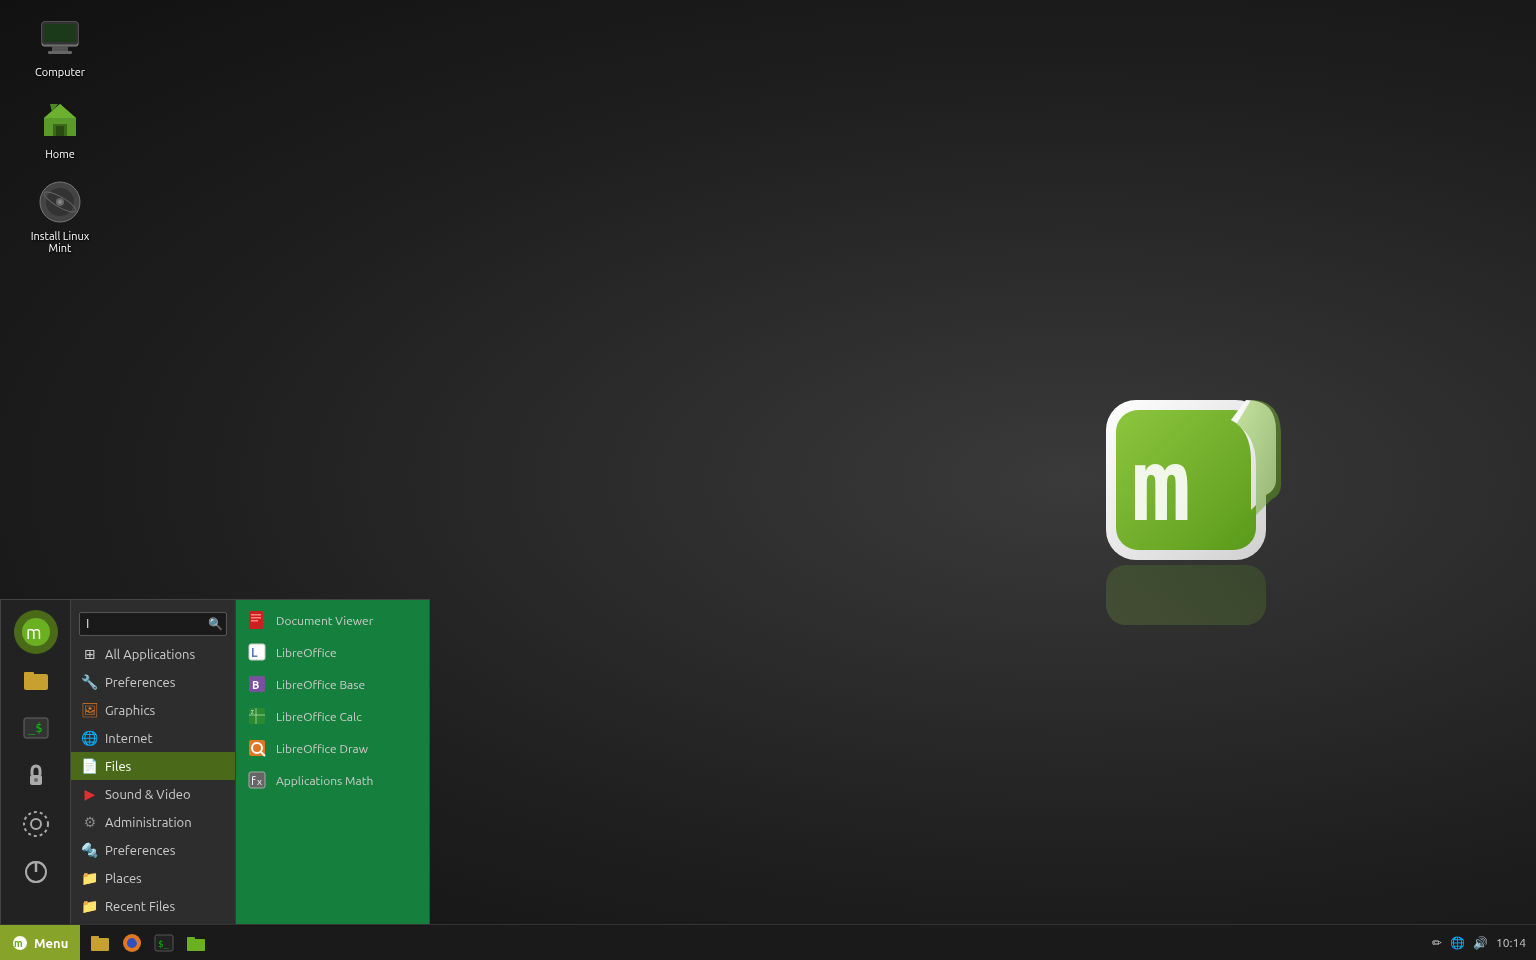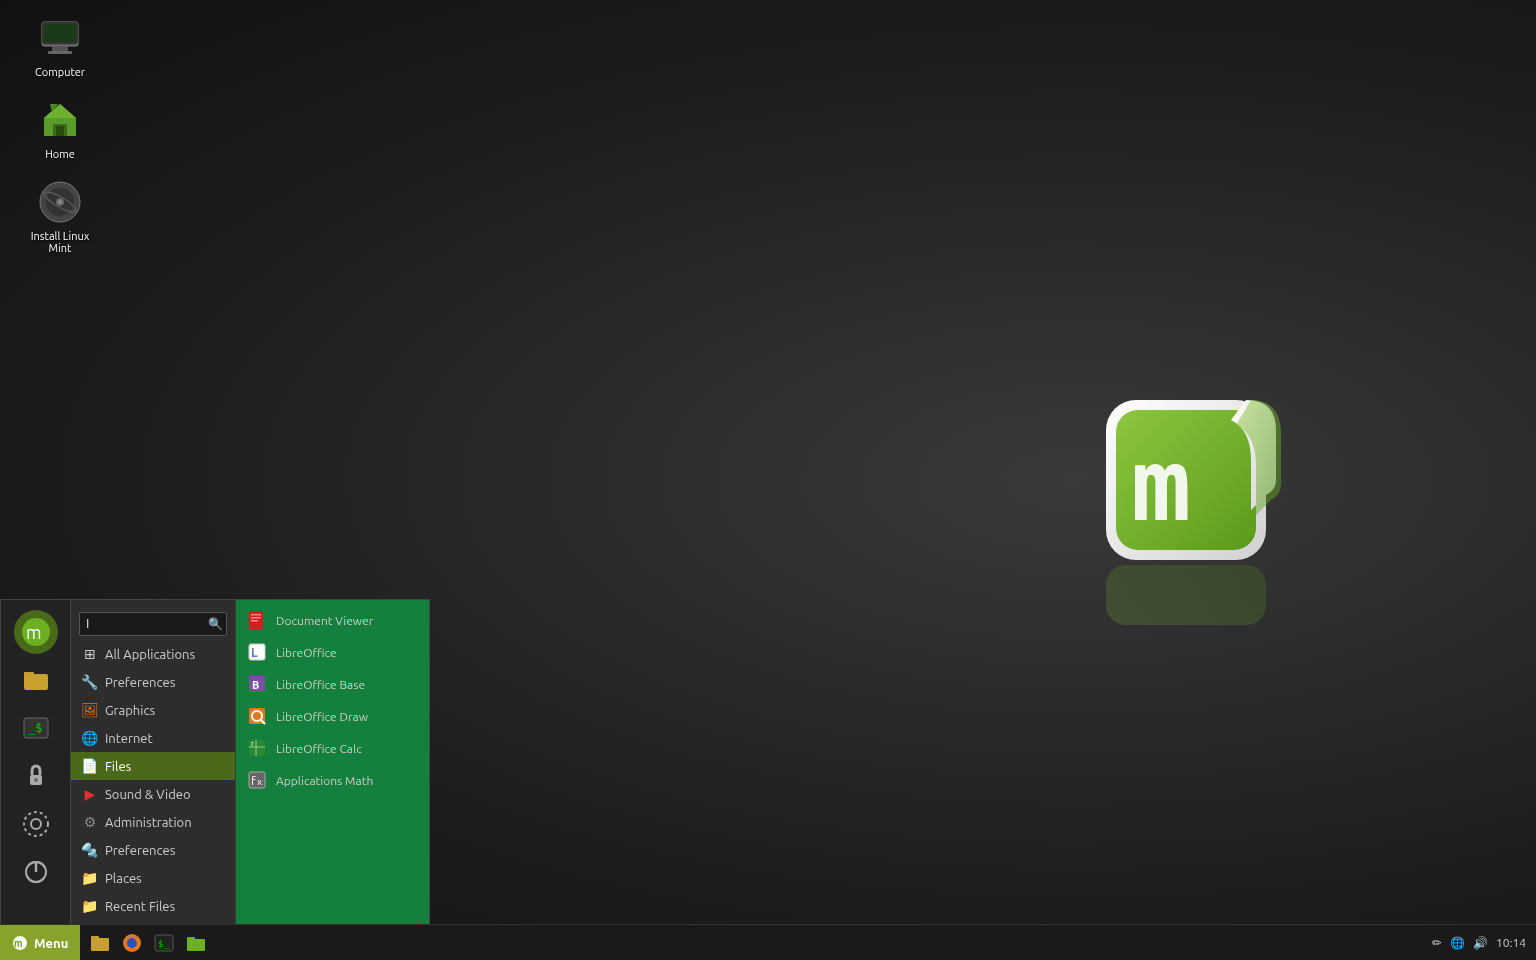--- a/index.html
+++ b/index.html
@@ -423,38 +423,38 @@
             <rect x="2" y="2" width="16" height="16" rx="2" fill="#7a50a0"></rect>
             <text x="5" y="15" font-size="11" font-weight="bold" fill="white">B</text>
           </svg>
         </div>
         <span>LibreOffice Base</span>
       </div>
 
       <div class="app-item">
         <div class="app-icon-box">
           <svg width="20" height="20" viewBox="0 0 20 20">
-            <rect x="2" y="2" width="16" height="16" rx="2" fill="#e07820"></rect>
-            <circle cx="10" cy="10" r="5" fill="none" stroke="white" stroke-width="2"></circle>
-            <line x1="14" y1="14" x2="18" y2="18" stroke="white" stroke-width="2"></line>
-          </svg>
-        </div>
-        <span>LibreOffice Draw</span>
-      </div>
-
-      <div class="app-item">
-        <div class="app-icon-box">
-          <svg width="20" height="20" viewBox="0 0 20 20">
             <rect x="2" y="2" width="16" height="16" rx="2" fill="#2a8a30"></rect>
             <line x1="9" y1="2" x2="9" y2="18" stroke="white" stroke-width="1" opacity="0.5"></line>
             <line x1="2" y1="9" x2="18" y2="9" stroke="white" stroke-width="1" opacity="0.5"></line>
             <text x="4" y="8" font-size="5" fill="white">Σ</text>
           </svg>
         </div>
         <span>LibreOffice Calc</span>
+      </div>
+
+      <div class="app-item">
+        <div class="app-icon-box">
+          <svg width="20" height="20" viewBox="0 0 20 20">
+            <rect x="2" y="2" width="16" height="16" rx="2" fill="#e07820"></rect>
+            <circle cx="10" cy="10" r="5" fill="none" stroke="white" stroke-width="2"></circle>
+            <line x1="14" y1="14" x2="18" y2="18" stroke="white" stroke-width="2"></line>
+          </svg>
+        </div>
+        <span>LibreOffice Draw</span>
       </div>
 
 
       <div class="app-item">
         <div class="app-icon-box">
           <svg width="20" height="20" viewBox="0 0 20 20">
             <rect x="2" y="2" width="16" height="16" rx="2" fill="#666" stroke="#aaa" stroke-width="1"></rect>
             <text x="4" y="15" font-size="12" fill="white">f</text>
             <text x="10" y="15" font-size="10" fill="white">x</text>
           </svg>

